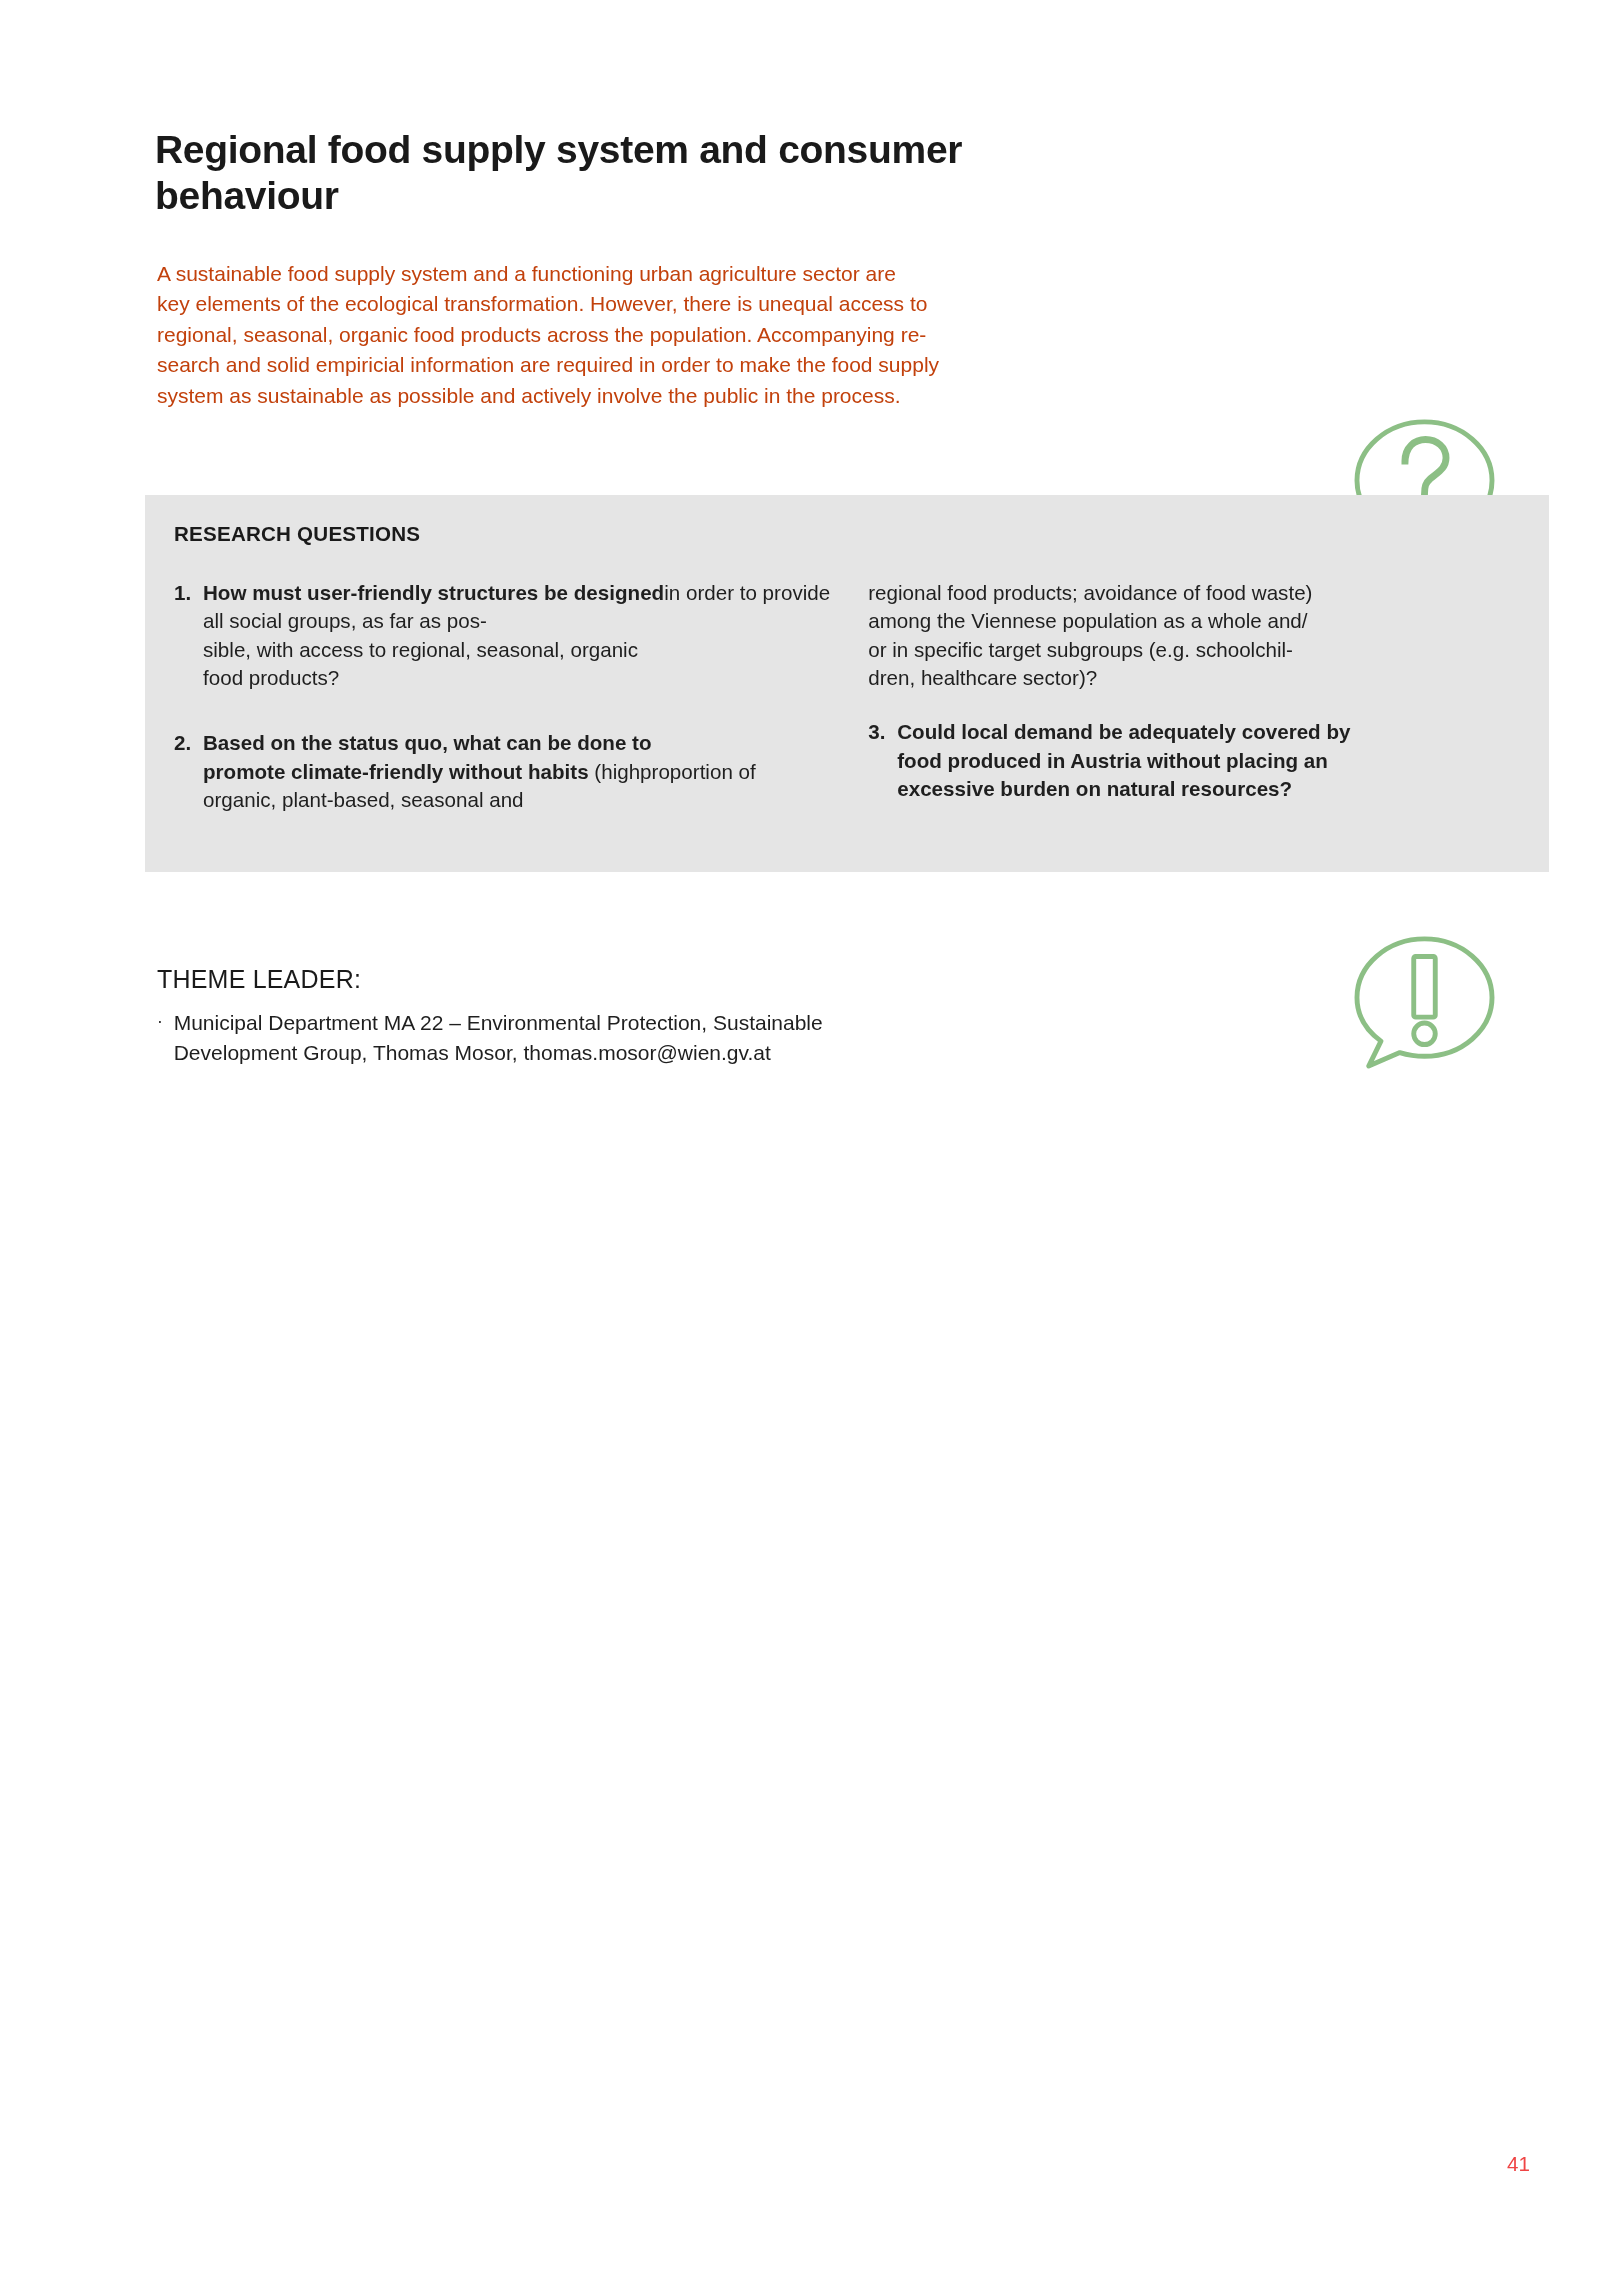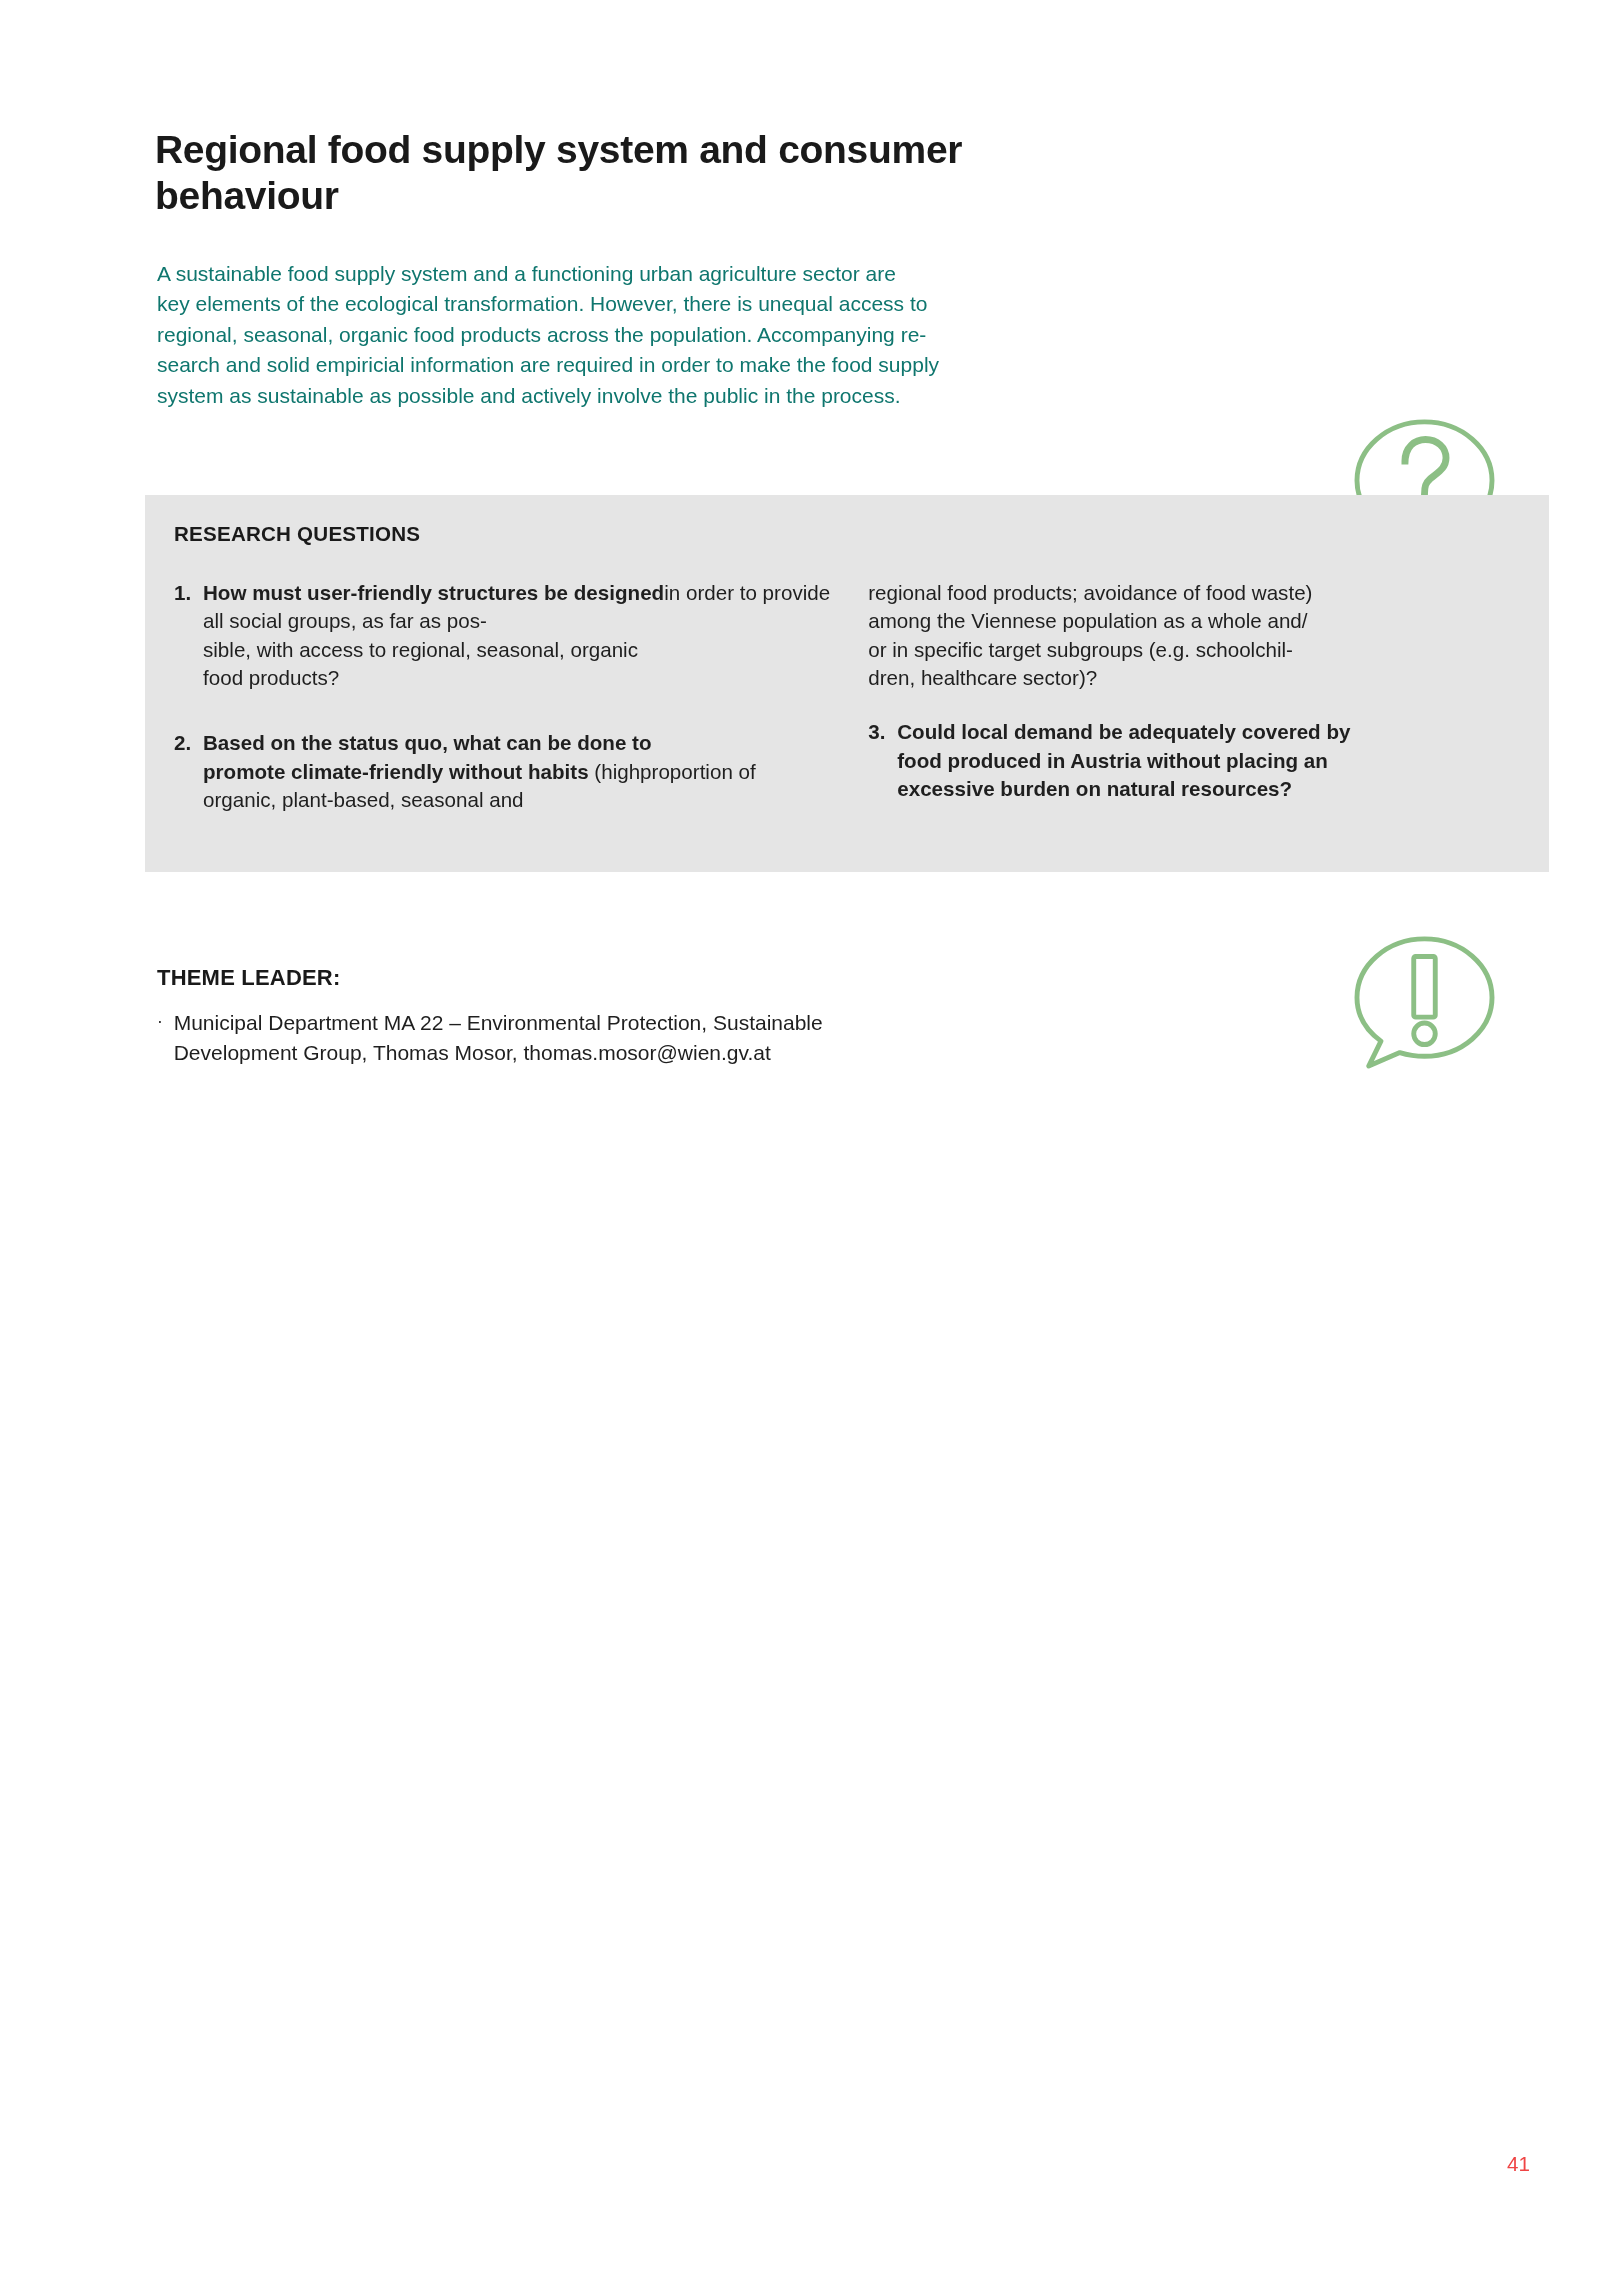--- a/index.html
+++ b/index.html
@@ -38,21 +38,21 @@
   }
 
   
   .intro {
     position: absolute;
     left: 157px;
     top: 238px;
     width: 1049px;
     font-size: 21px;
     line-height: 1.45;
-    color: #0f766e;
+    color: #c2410c;
     white-space: pre-line;
   }
 
   
   .rq-box {
     position: absolute;
     left: 145px;
     top: 495px;
     width: 1404px;
     height: 377px;
@@ -99,22 +99,22 @@
     color: #1f1f1f;
     padding-left: 0;
   }
   .rq-spacer { height: 7.8px; }
 
   
   .tl-title {
     position: absolute;
     left: 157px;
     top: 965px;
-    font-size: 22px;
-    font-weight: 700;
+    font-size: 25px;
+    font-weight: 400;
     letter-spacing: 0.2px;
     color: #1a1a1a;
   }
   .tl-list {
     position: absolute;
     left: 157px;
     top: 1008px;
     width: 941px;
     font-size: 21px;
     line-height: 1.42;

